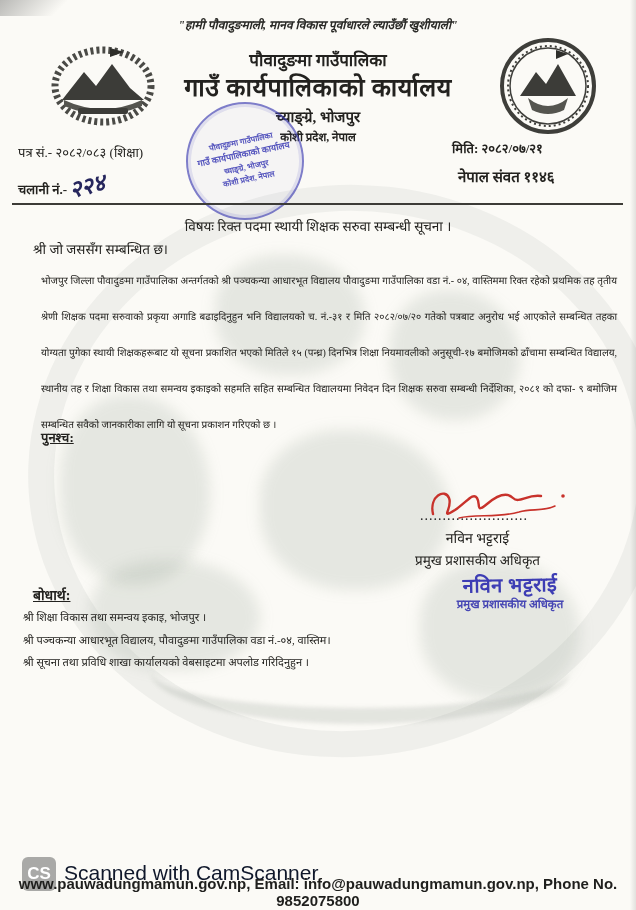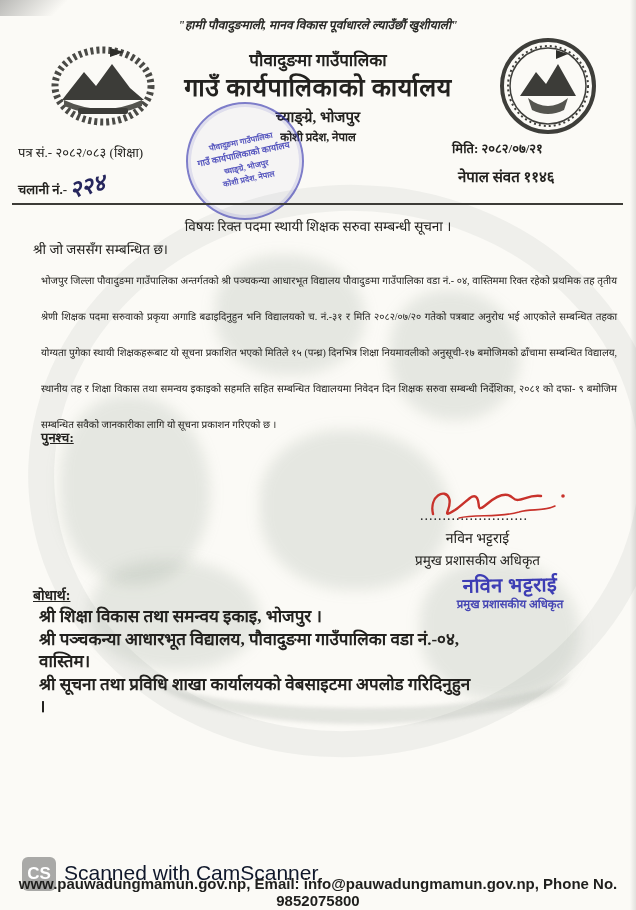--- a/index.html
+++ b/index.html
@@ -58,21 +58,21 @@
 
   
   .sig-svg{left:415px;top:484px;}
   .sig-dots{left:420px;top:508px;font-size:14px;letter-spacing:1px;color:#222;}
   .sig-name{left:385px;top:528px;width:185px;text-align:center;font-size:14px;}
   .sig-title{left:360px;top:551px;width:235px;text-align:center;font-size:13.5px;}
   .stamp-name{left:405px;top:571px;width:210px;text-align:center;font-size:20px;font-weight:bold;color:#3d3db4;transform:rotate(-1deg);letter-spacing:.5px;}
   .stamp-title{left:415px;top:596px;width:190px;text-align:center;font-size:11.5px;font-weight:bold;color:#4747b4;}
 
   .cc-head{left:33px;top:585px;font-size:14px;font-weight:bold;text-decoration:underline;}
-  .cc-list{left:39px;top:606px;width:440px;font-size:17px;line-height:22.5px;margin:0;padding:0;list-style:none;font-weight:bold;}
+  .cc-list{left:23px;top:606px;width:440px;font-size:11px;line-height:22.5px;margin:0;padding:0;list-style:none;}
 
   
   .cs-badge{left:22px;top:857px;width:34px;height:34px;background:#a9a9a7;border-radius:6px;color:#fff;
     font-family:"Liberation Sans","DejaVu Sans",sans-serif;font-weight:bold;font-size:17px;
     display:flex;align-items:center;justify-content:center;}
   .cs-text{left:64px;top:861px;font-size:21px;color:#0f172a;font-family:"Liberation Sans","DejaVu Sans",sans-serif;}
   .contact{top:875px;font-size:15px;font-weight:bold;color:#1f1f1d;font-family:"Liberation Sans","DejaVu Sans",sans-serif;}
 </style>
 </head>
 <body>

